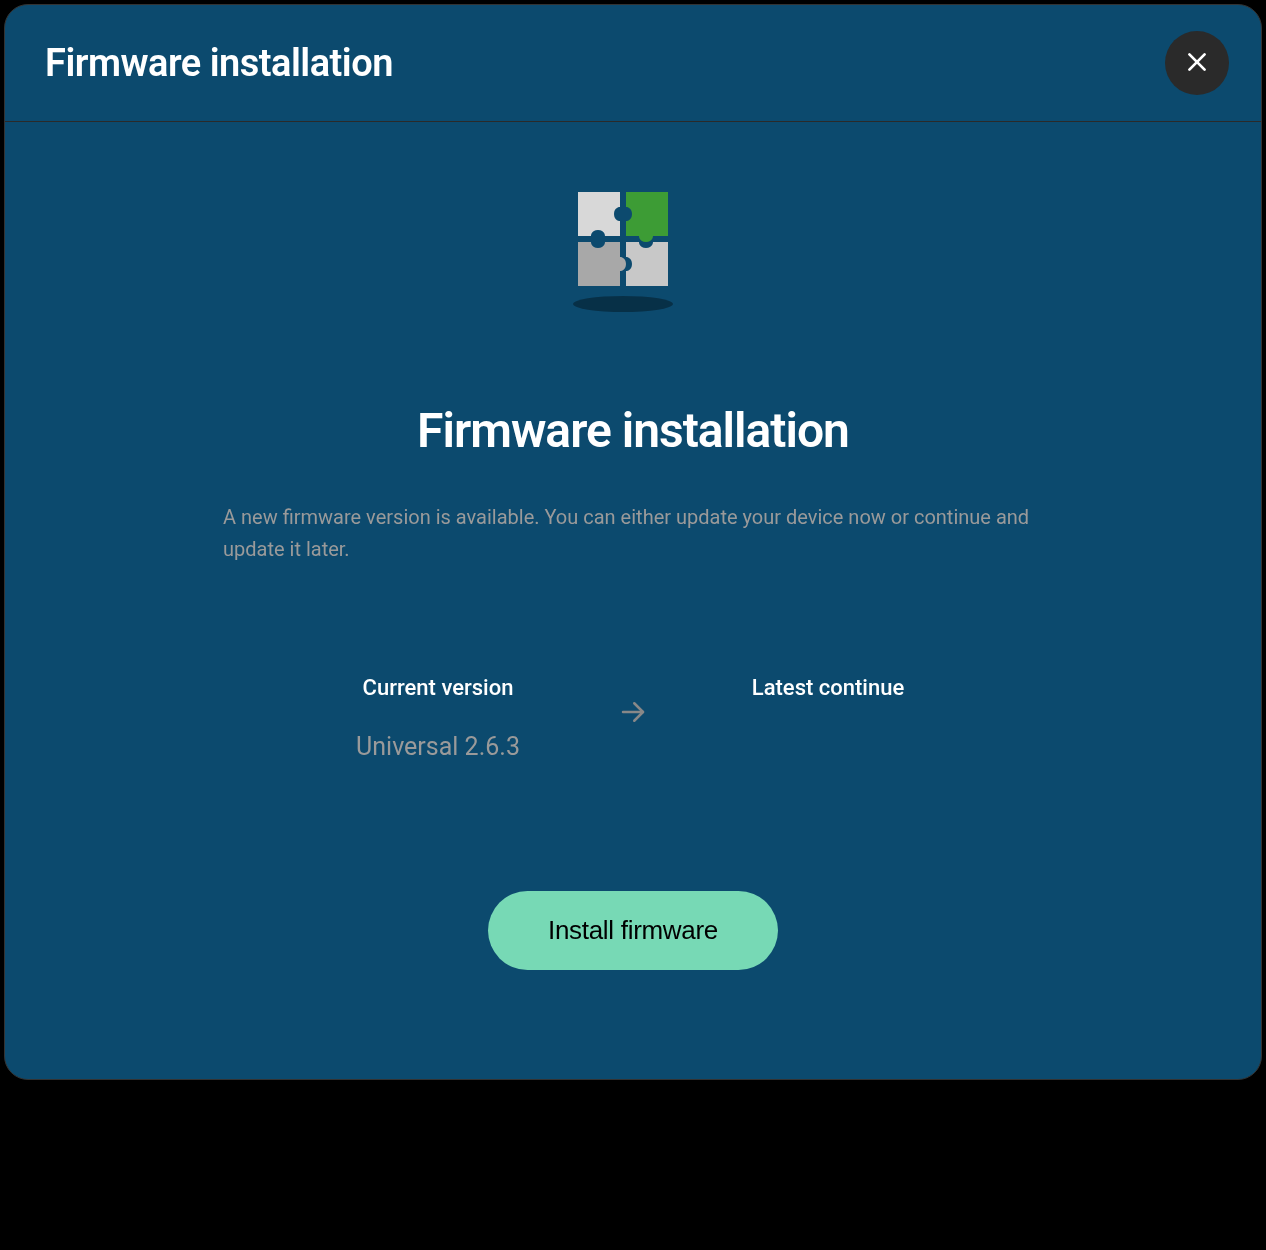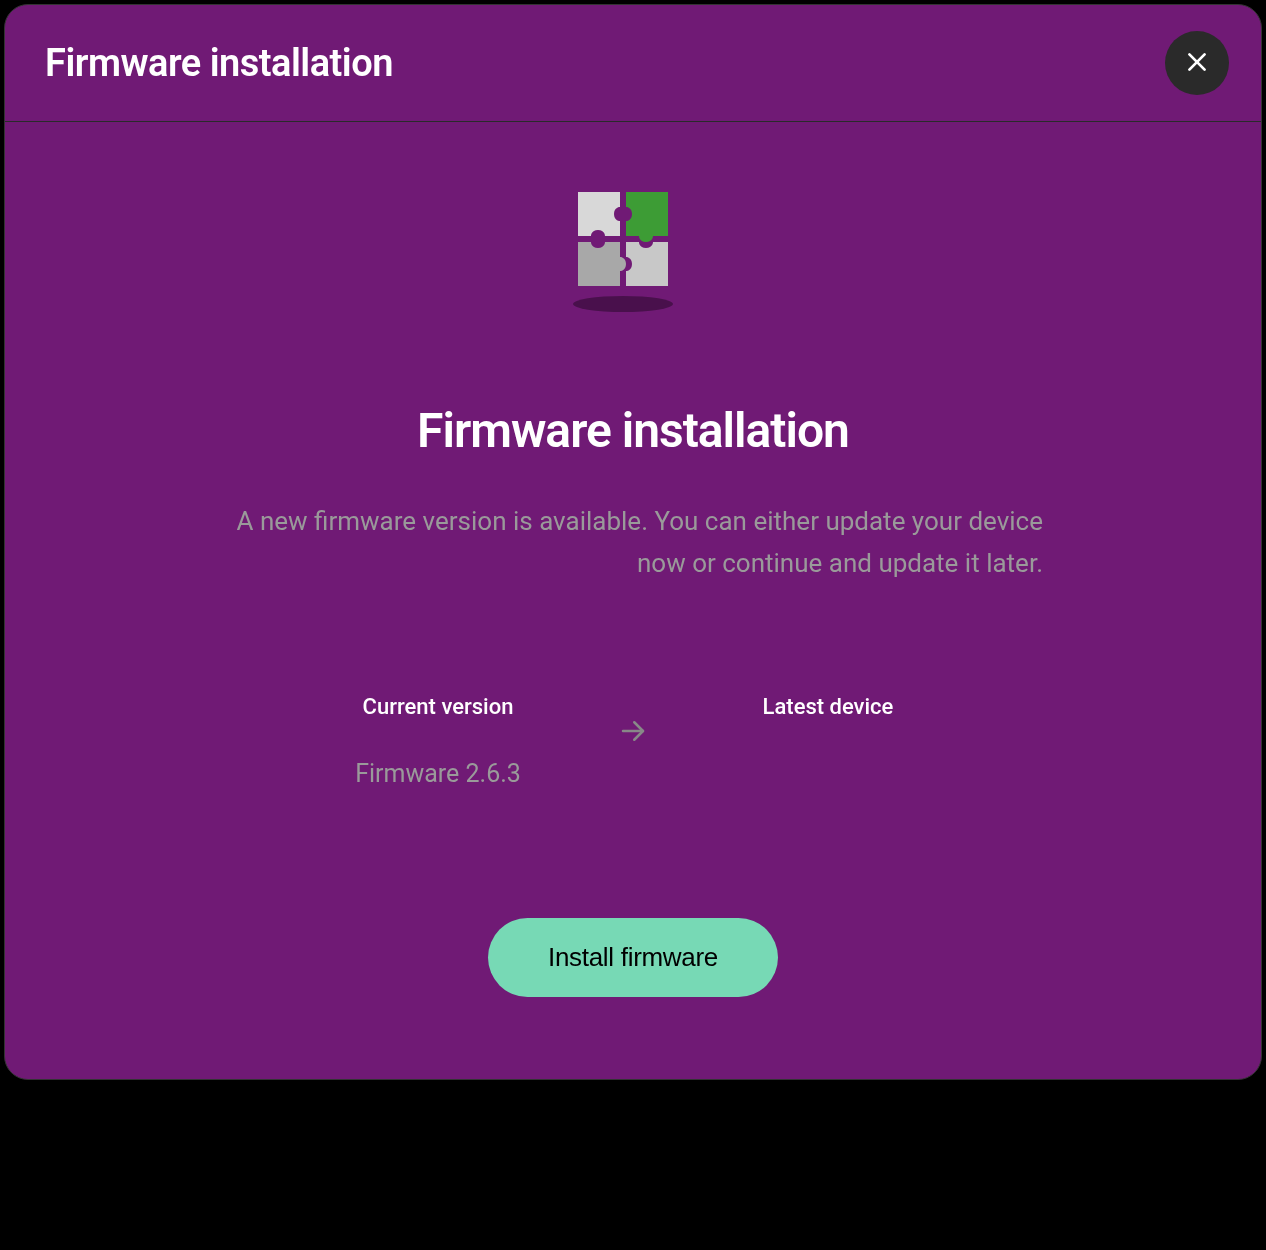--- a/index.html
+++ b/index.html
@@ -13,21 +13,21 @@
       font-family: -apple-system, BlinkMacSystemFont, 'Segoe UI', Roboto, Helvetica, Arial, sans-serif;
       width: 1266px;
       height: 1250px;
       display: flex;
       align-items: flex-start;
       justify-content: center;
       padding: 4px;
     }
 
     .modal {
-      background: #701a75;
+      background: #0c4a6e;
       border: 1px solid #333;
       border-radius: 24px;
       width: 100%;
       height: 1076px;
       overflow: hidden;
       display: flex;
       flex-direction: column;
     }
 
     .modal-header {
@@ -81,41 +81,41 @@
     .content-title {
       color: #fff;
       font-size: 48px;
       font-weight: 600;
       letter-spacing: -1px;
       margin-bottom: 42px;
     }
 
     .content-description {
       color: #9a9a9a;
-      font-size: 26px;
+      font-size: 20px;
       line-height: 1.6;
-      text-align: right;
+      text-align: left;
       max-width: 820px;
       margin-bottom: 110px;
     }
 
     .version-row {
       display: flex;
       align-items: flex-start;
       justify-content: center;
       gap: 80px;
       margin-bottom: 130px;
       width: 100%;
     }
 
     .version-block {
       display: flex;
       flex-direction: column;
       align-items: center;
-      gap: 40px;
+      gap: 32px;
       min-width: 200px;
     }
 
     .version-label {
       color: #fff;
       font-size: 22px;
       font-weight: 500;
     }
 
     .version-value {
@@ -236,30 +236,30 @@
         <ellipse cx="65" cy="122" rx="50" ry="8" fill="rgba(0,0,0,0.35)"></ellipse>
       </svg>
     </div>
 
     <h2 class="content-title">Firmware installation</h2>
     <p class="content-description">A new firmware version is available. You can either update your device now or continue and update it later.</p>
 
     <div class="version-row">
       <div class="version-block version-current">
         <div class="version-label">Current version</div>
-        <div class="version-value">Firmware 2.6.3</div>
+        <div class="version-value">Universal 2.6.3</div>
       </div>
 
       <div class="arrow-icon">
         <svg viewBox="0 0 24 24" fill="none" stroke="currentColor" stroke-width="2" stroke-linecap="round" stroke-linejoin="round">
           <line x1="4" y1="12" x2="20" y2="12"></line>
           <polyline points="13 5 20 12 13 19"></polyline>
         </svg>
       </div>
 
       <div class="version-block version-latest">
-        <div class="version-label">Latest device</div>
+        <div class="version-label">Latest continue</div>
       </div>
     </div>
 
     <button class="install-button">Install firmware</button>
   </div>
 </div>
 
 </body></html>

